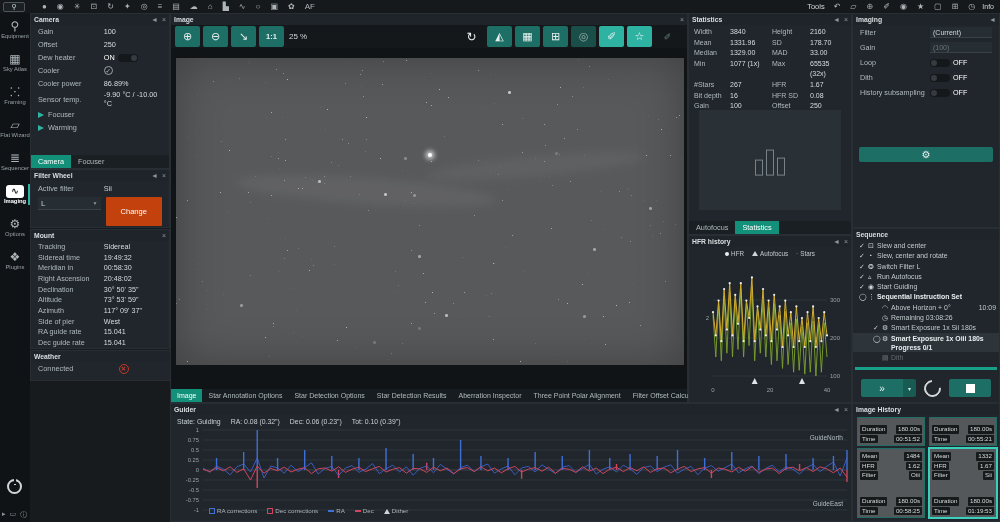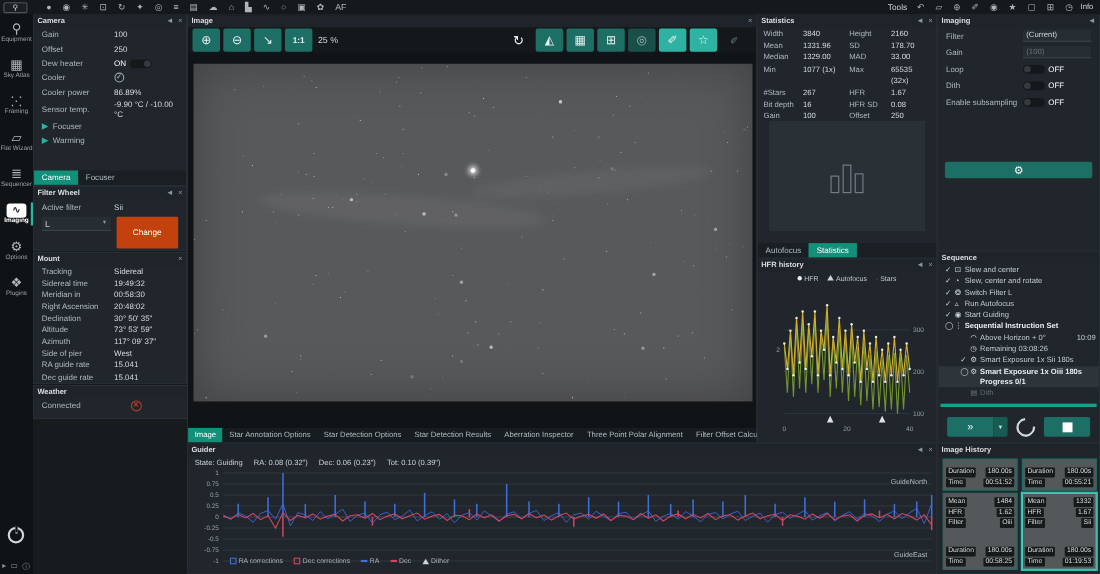--- a/index.html
+++ b/index.html
@@ -608,21 +608,21 @@
       </span>
     </div>
   <div class="kv">
       <span class="k">Dith</span>
     <span class="v">
         <span class="pill off"></span>
         <span class="statetxt">OFF</span>
       </span>
     </div>
   <div class="kv">
-      <span class="k">Enable subsampling</span>
+      <span class="k">History subsampling</span>
     <span class="v">
         <span class="pill off"></span>
         <span class="statetxt">OFF</span>
       </span>
     </div>
   <div id="snap-btn">
       <span>⚙</span>
     </div>
 </div>
 

